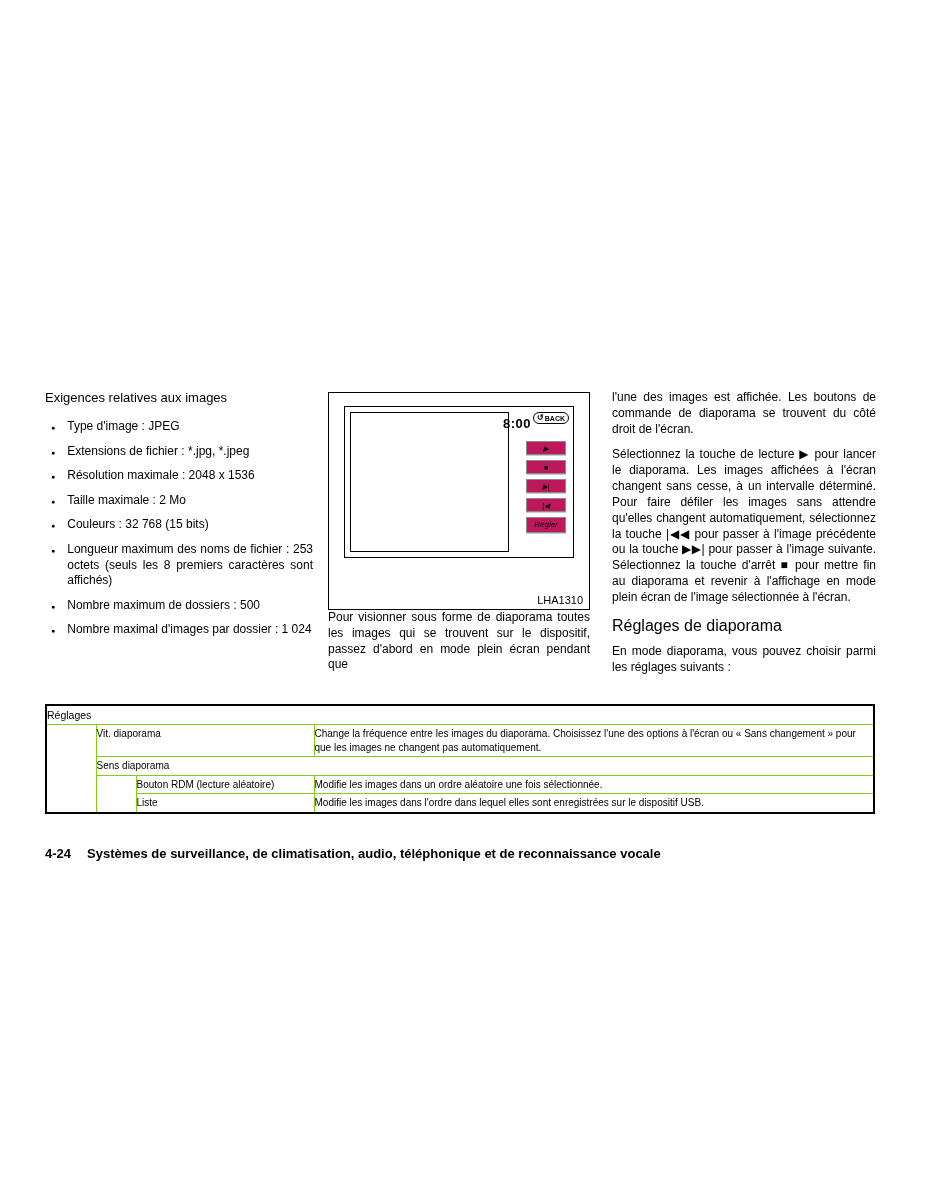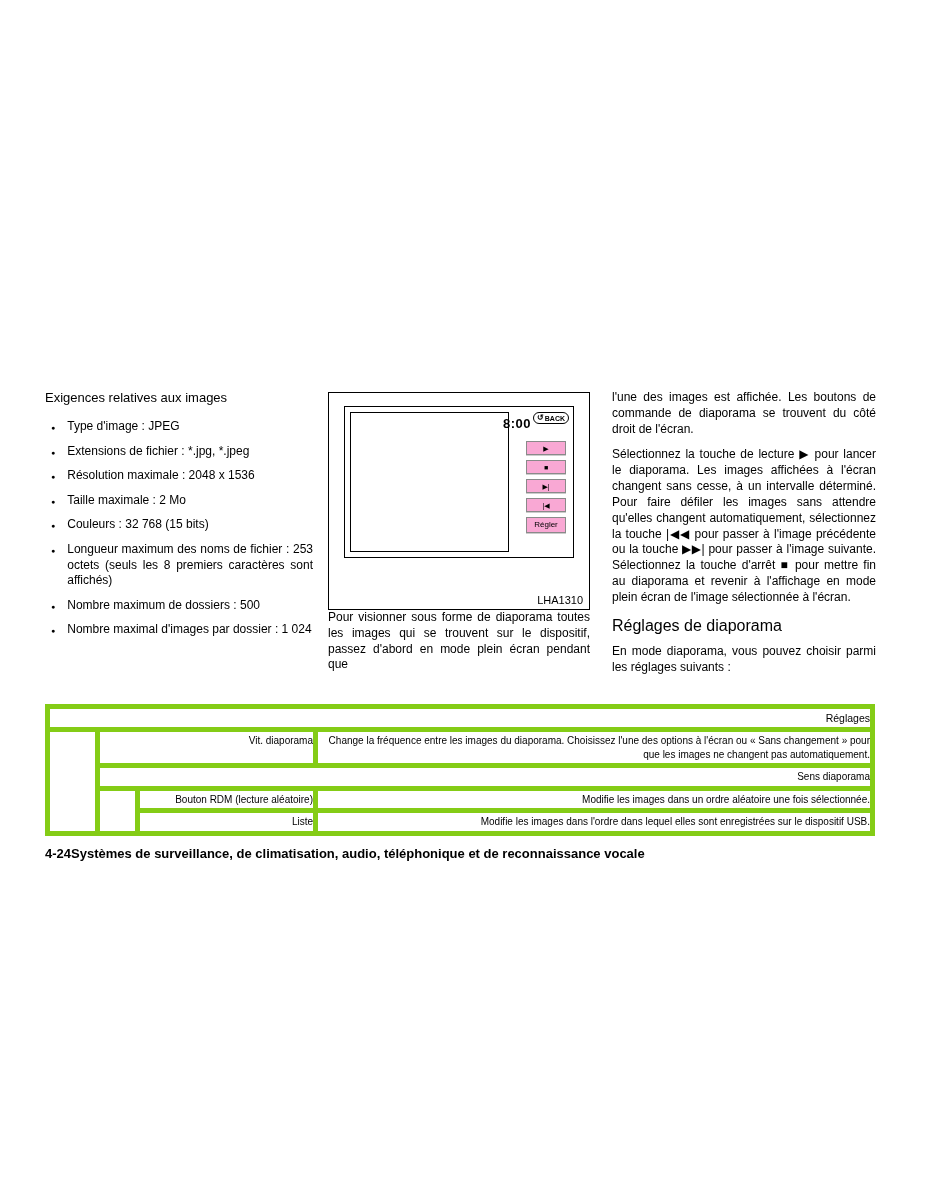--- a/index.html
+++ b/index.html
@@ -16,37 +16,37 @@
   
   .col-mid{position:absolute;left:328px;top:392px;width:262px;}
   .figure{border:1px solid #000;height:216px;position:relative;margin:0;}
   .screen{position:relative;height:150px;margin:13px 15px 0;border:1px solid #000;background:#fff;}
   .image-area{position:absolute;left:5px;top:5px;right:64px;bottom:5px;border:1px solid #000;}
   .clock{position:absolute;top:9px;right:42px;font-weight:bold;font-size:13px;letter-spacing:.5px;}
   .back-pill{position:absolute;top:5px;right:4px;border:1.5px solid #000;border-radius:8px;
     font-size:7px;font-weight:bold;padding:1px 3px;display:flex;align-items:center;gap:1px;line-height:1;}
   .back-ic{font-size:8px;}
   .btncol{position:absolute;right:7px;top:34px;width:40px;}
-  .sbtn{border:1px solid #8a8a8a;background:#f9a8d4;height:12px;margin-bottom:5px;
+  .sbtn{border:1px solid #8a8a8a;background:#be185d;height:12px;margin-bottom:5px;
     display:flex;align-items:center;justify-content:center;font-size:7px;line-height:1;
-    box-shadow:0 1px 0 #ccc;}
+    box-shadow:0 1px 0 #ccc;font-style:italic;}
   .sbtn.regler{font-size:8px;height:14px;}
   .figcode{position:absolute;bottom:3px;right:6px;font-size:11px;}
   .mid-heading{font-size:16px;line-height:1.25;margin:6px 0 10px 0;font-weight:400;}
   .para{font-size:12px;line-height:1.32;text-align:justify;margin:0 0 10px 0;}
   
   .col-right{position:absolute;left:612px;top:390px;width:264px;}
   .right-heading{font-size:16px;line-height:1.25;margin:8px 0 8px 0;font-weight:400;}
   
   .settings-table{position:absolute;left:45px;top:704px;width:830px;border-collapse:collapse;
     font-size:10px;border:2px solid #000;table-layout:fixed;}
-  .settings-table td{border:5px solid #84cc16;padding:2px 0;vertical-align:top;line-height:1.35;text-align:right;}
+  .settings-table td{border:1px solid #84cc16;padding:2px 0;vertical-align:top;line-height:1.35;}
   .settings-table td.hdr{font-size:10.5px;}
   
-  .footer{position:absolute;left:45px;top:846px;display:flex;
+  .footer{position:absolute;left:45px;top:846px;display:flex;gap:16px;
     font-size:13px;font-weight:bold;align-items:baseline;}
 </style>
 </head>
 <body>
 
 <section class="col-left">
   <h3>Exigences relatives aux images</h3>
   <div class="bullet">
       <span class="btxt">Type d'image : JPEG</span>
     </div>

